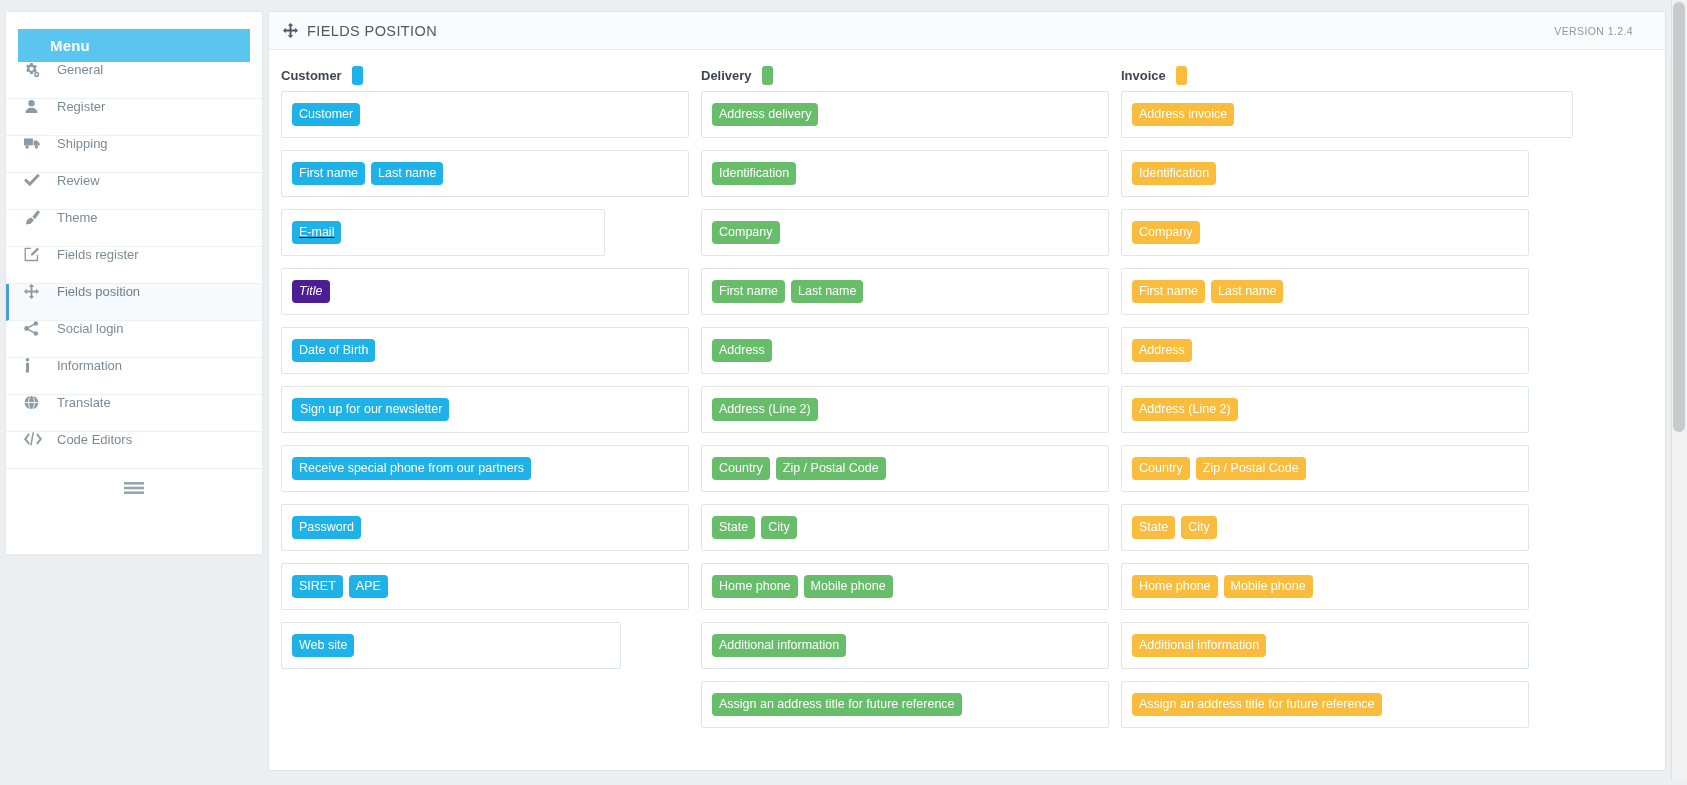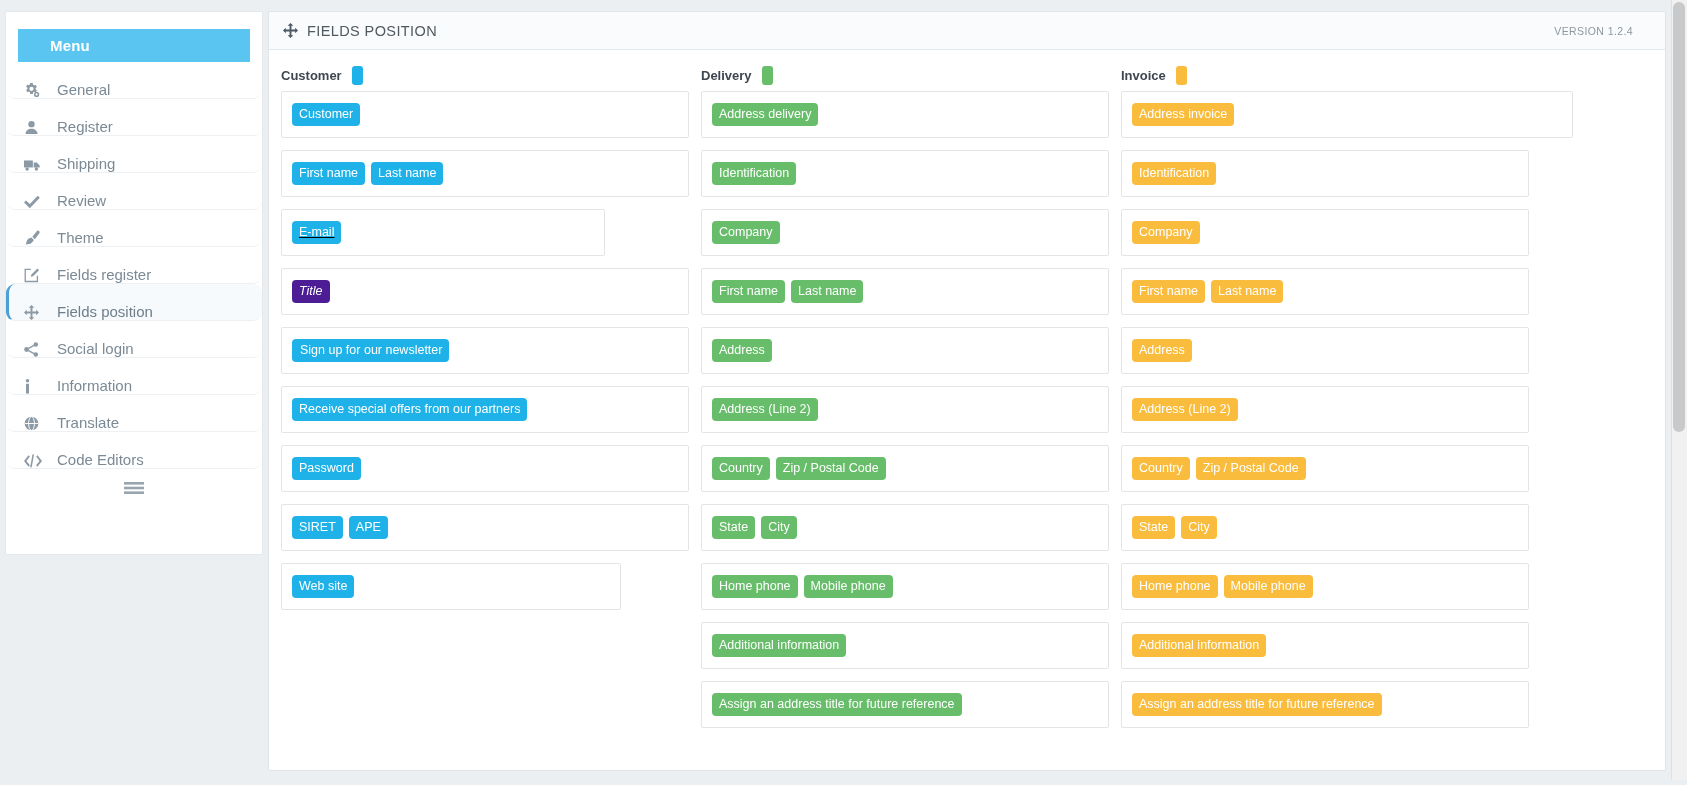--- a/index.html
+++ b/index.html
@@ -24,28 +24,27 @@
     background: #5bc5f2;
     color: #ffffff;
     font-size: 15px; font-weight: bold;
     display: flex; align-items: center;
     padding-left: 32px;
     letter-spacing: .2px;
   }
   .menu-list { margin-top: 0; }
   .menu-item {
     position: relative;
-    display: flex; align-items: flex-end;
+    display: flex; align-items: flex-start;
     height: 37px;
     padding-left: 18px;
     border-bottom: 1px solid #eef1f3;
     color: #7b8a95;
-    font-size: 15px;
+    font-size: 13px;
     cursor: pointer;
-    border-radius: 9px;
   }
   .menu-item .mi-icon {
     width: 26px; min-width: 26px;
     display: flex; align-items: center; justify-content: flex-start;
     color: #8c9aa5;
   }
   .menu-item .mi-icon svg { display: block; }
   .menu-item .mi-label { padding-left: 7px; }
   .menu-item.active {
     background: #f6fafd;
@@ -303,24 +302,27 @@
               <span class="tag" style="background: rgb(31, 178, 232);">First name</span>
               <span class="tag" style="background: rgb(31, 178, 232);">Last name</span>
             </div>
             <div class="row-box" style="width: 324px; text-decoration: underline;">
               <span class="tag" style="background: rgb(31, 178, 232);">E-mail</span>
             </div>
             <div class="row-box" style="width: 408px;">
               <span class="tag" style="background: #4c1d95; font-style: italic;">Title</span>
             </div>
             <div class="row-box" style="width: 408px;">
+              <span class="tag" style="background: rgb(31, 178, 232);">Date of Birth</span>
+            </div>
+            <div class="row-box" style="width: 408px;">
               <span class="tag" style="background: rgb(31, 178, 232); padding-left: 8px;">Sign up for our newsletter</span>
             </div>
             <div class="row-box" style="width: 408px;">
-              <span class="tag" style="background: rgb(31, 178, 232);">Receive special offers from our partners</span>
+              <span class="tag" style="background: rgb(31, 178, 232);">Receive special phone from our partners</span>
             </div>
             <div class="row-box" style="width: 408px;">
               <span class="tag" style="background: rgb(31, 178, 232);">Password</span>
             </div>
             <div class="row-box" style="width: 408px;">
               <span class="tag" style="background: rgb(31, 178, 232);">SIRET</span>
               <span class="tag" style="background: rgb(31, 178, 232);">APE</span>
             </div>
             <div class="row-box" style="width: 340px;">
               <span class="tag" style="background: rgb(31, 178, 232);">Web site</span>

